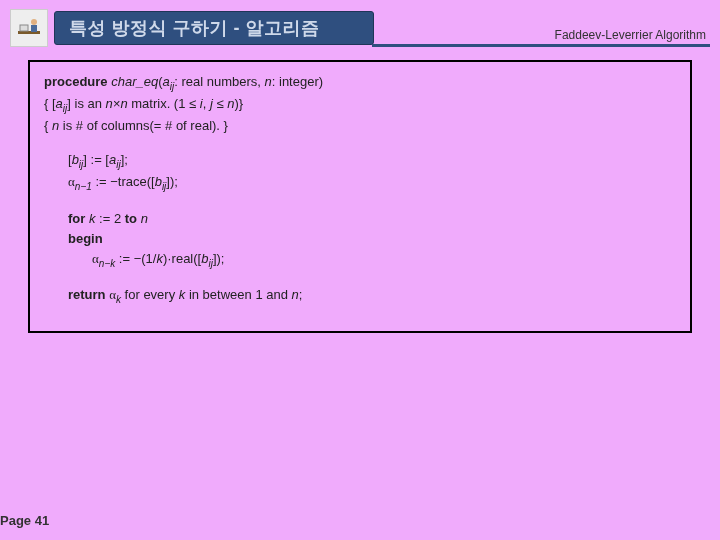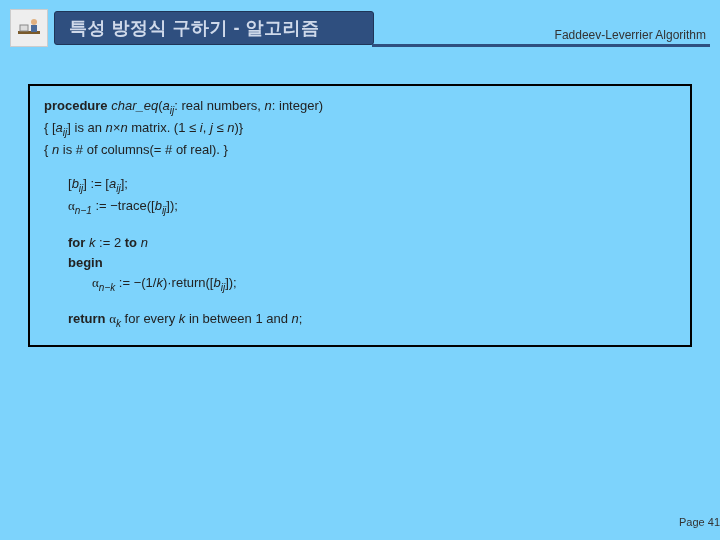--- a/index.html
+++ b/index.html
@@ -8,21 +8,21 @@
     width: 720px;
     height: 540px;
     background: #000;
     font-family: "Trebuchet MS", "Malgun Gothic", sans-serif;
     overflow: hidden;
   }
   .slide {
     position: relative;
     width: 720px;
     height: 540px;
-    background: #7dd3fc;
+    background: #f0abfc;
   }
   .title-bar {
     position: absolute;
     top: 8px;
     left: 10px;
     right: 10px;
     height: 40px;
     display: flex;
     align-items: center;
   }
@@ -61,45 +61,46 @@
     margin-left: -2px;
     padding-bottom: 2px;
   }
   .subtitle {
     font-size: 12px;
     color: #333;
     padding-right: 4px;
   }
   .code-box {
     position: absolute;
-    top: 84px;
+    top: 60px;
     left: 28px;
     right: 28px;
     border: 2px solid #000;
-    padding: 10px 14px 14px 14px;
+    padding: 10px 14px 24px 14px;
     font-size: 13px;
     color: #222;
     line-height: 1.55;
   }
   .block {
     margin-bottom: 14px;
   }
   .indent1 { padding-left: 24px; }
   .kw { font-weight: bold; font-style: normal; }
   .it { font-style: italic; }
   .sub { font-size: 10px; vertical-align: sub; font-style: italic; }
   .alpha { font-family: "Times New Roman", serif; }
   .page-num {
     position: absolute;
     bottom: 12px;
     left: 0;
     right: 0;
-    text-align: right;
-    font-size: 11px;
+    text-align: left;
+    font-size: 13px;
     color: #333;
+    font-weight: bold;
   }
 </style>
 </head>
 <body>
 
 <div class="slide">
 
   <div class="title-bar">
     <div class="title-icon">
       <svg width="30" height="30" viewBox="0 0 30 30">
@@ -141,21 +142,21 @@
     </div>
 
     <div class="block indent1">
       <div>
         <span class="kw">for </span><span class="it">k</span><span> := 2 </span><span class="kw">to </span><span class="it">n</span>
       </div>
       <div>
         <span class="kw">begin</span>
       </div>
       <div class="indent1">
-        <span class="alpha">α</span><span class="sub">n−k</span><span> := −(1/</span><span class="it">k</span><span>)·return([</span><span class="it">b</span><span class="sub">ij</span><span>]);</span>
+        <span class="alpha">α</span><span class="sub">n−k</span><span> := −(1/</span><span class="it">k</span><span>)·real([</span><span class="it">b</span><span class="sub">ij</span><span>]);</span>
       </div>
     </div>
 
     <div class="indent1">
       <span class="kw">return </span><span class="alpha">α</span><span class="sub">k</span><span> for every </span><span class="it">k</span><span> in between 1 and </span><span class="it">n</span><span>;</span>
     </div>
 
   </div>
 
   <div class="page-num">Page 41</div>

